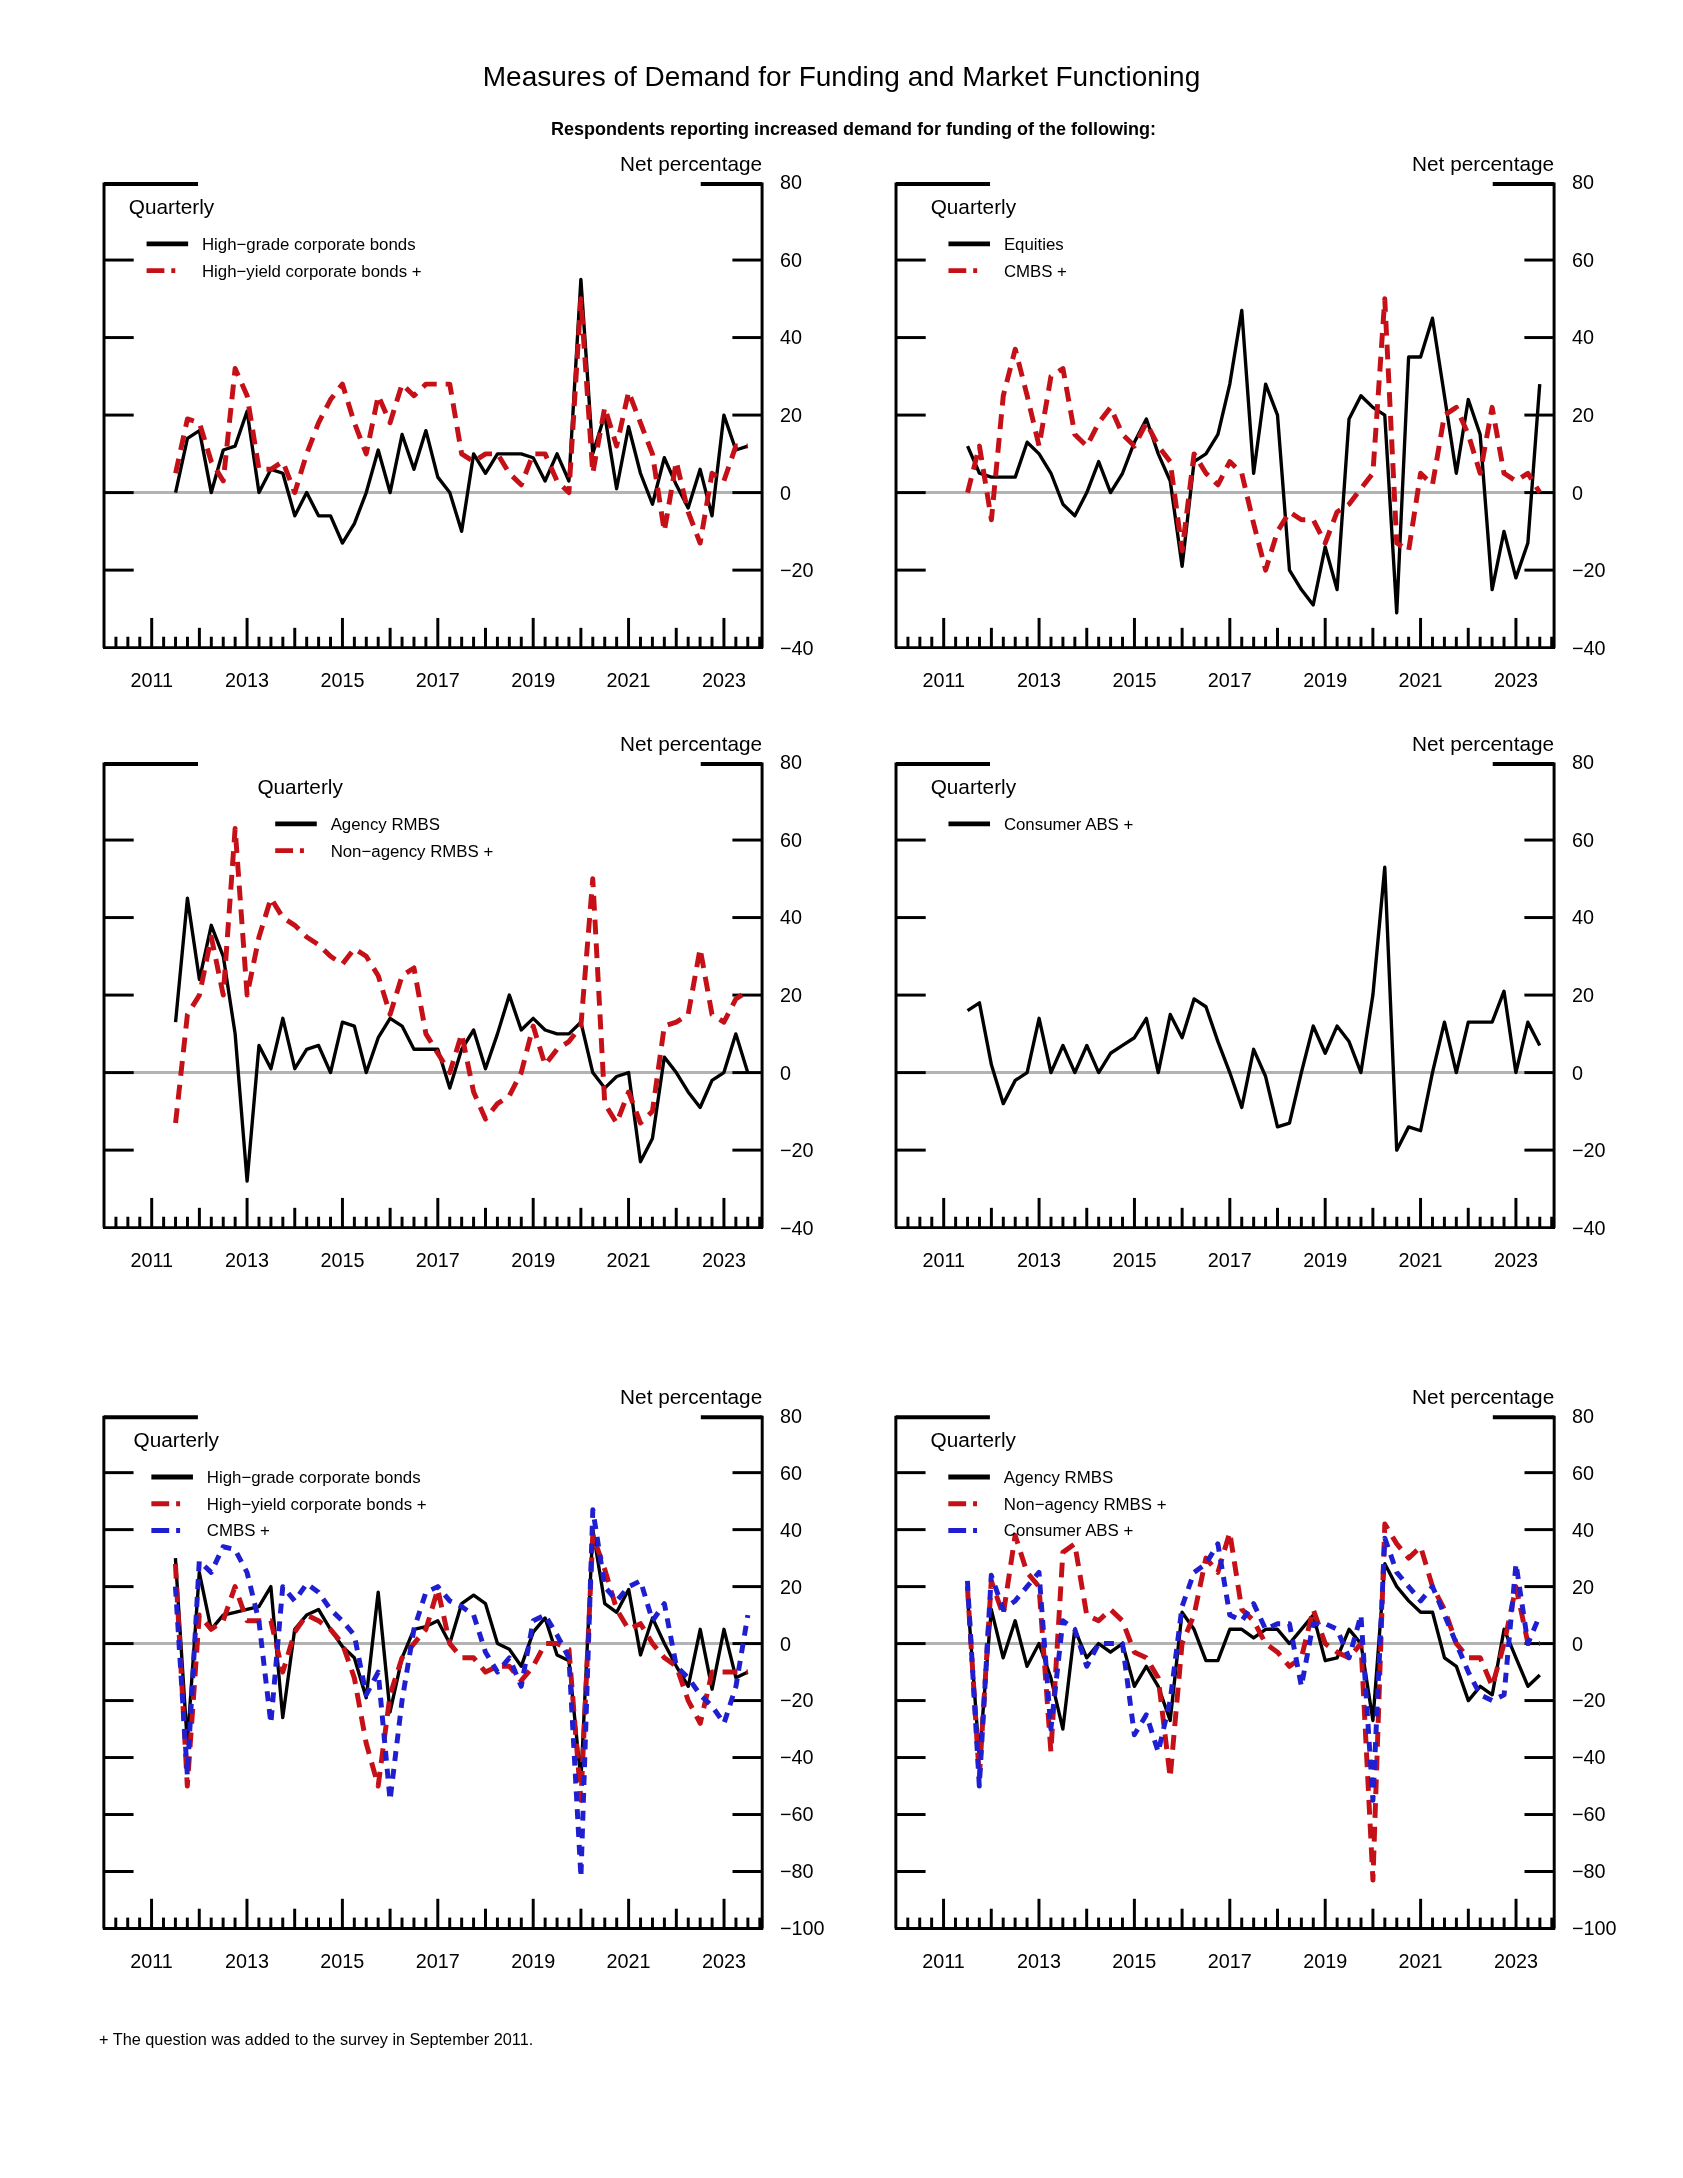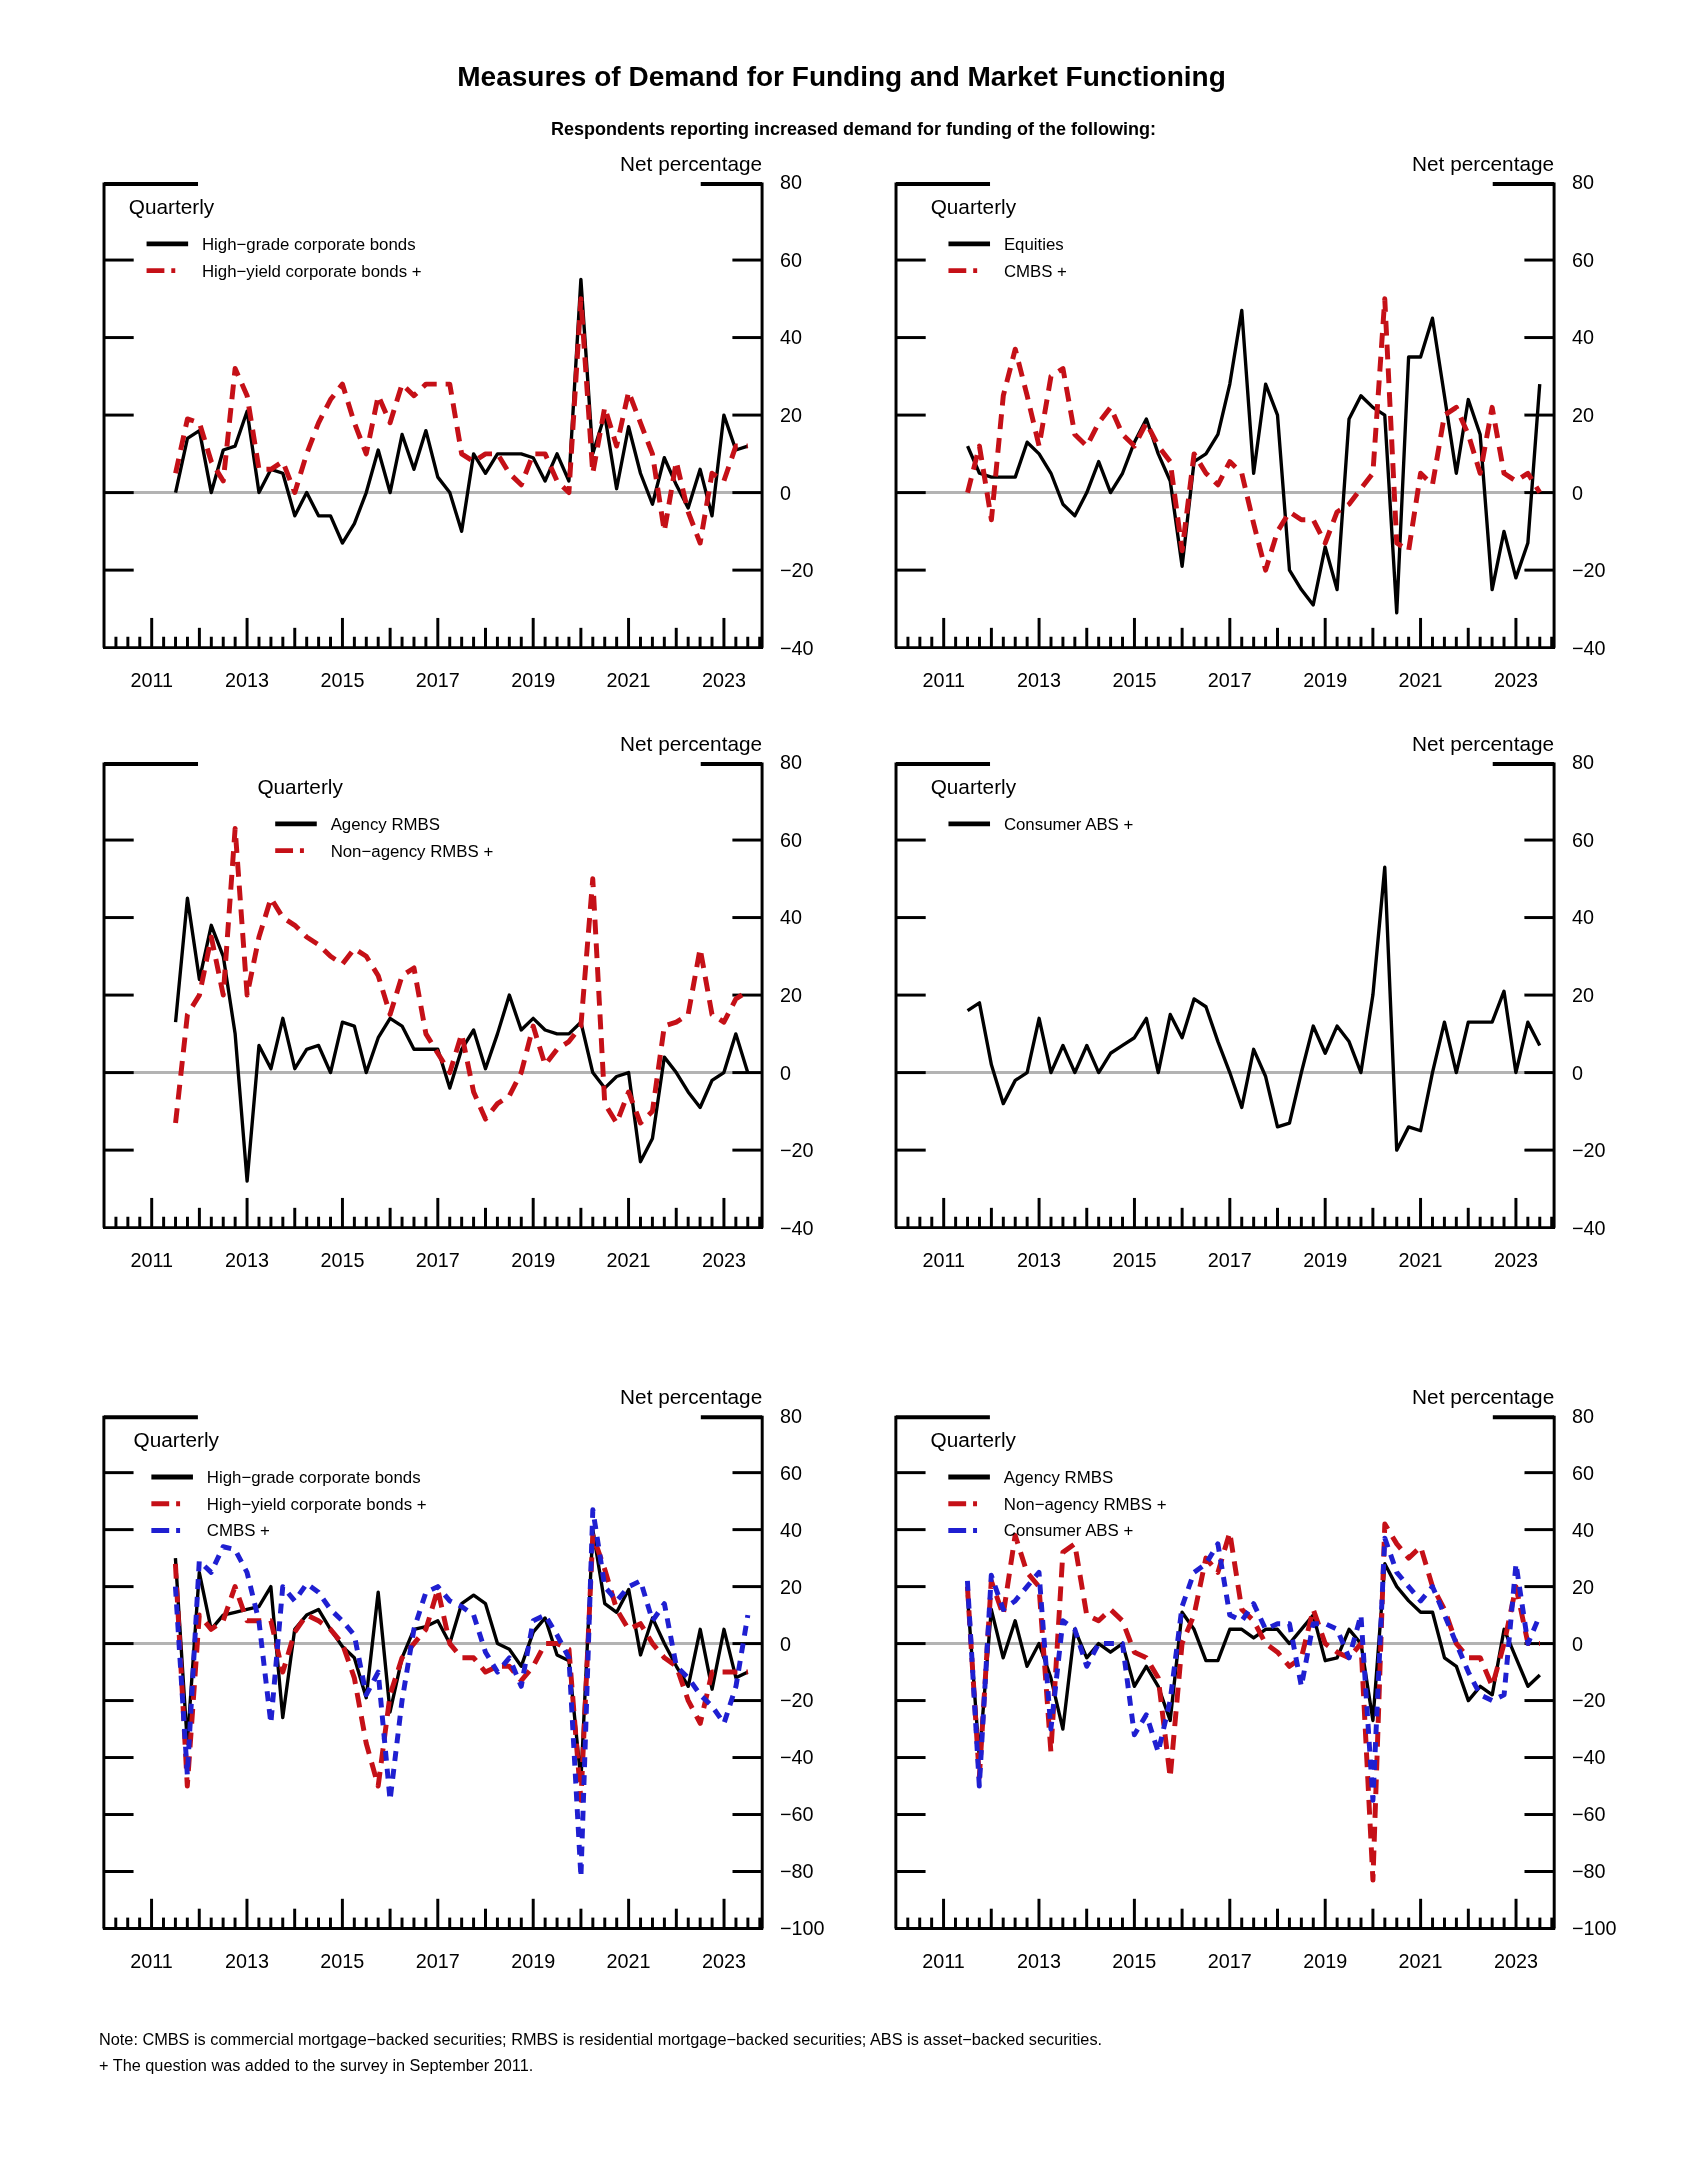--- a/index.html
+++ b/index.html
@@ -1,19 +1,19 @@
 <!DOCTYPE html>
 <html><head>
 <meta charset="utf-8">
 <style>
   html,body{margin:0;padding:0;background:#ffffff;}
   #canvas{position:relative;width:1683px;height:2178px;background:#ffffff;
           font-family:"Liberation Sans",sans-serif;color:#000;overflow:hidden;}
   .main-title{position:absolute;left:0;top:61px;width:1683px;text-align:center;
-              font-size:28px;font-weight:bold;}
+              font-size:28px;font-weight:normal;}
   .section-subtitle{position:absolute;width:1683px;text-align:center;
                     font-size:18px;font-weight:bold;}
   #subtitle-1{left:12px;top:119px;}
   #subtitle-2{left:0;top:1344px;}
   .panel{position:absolute;}
   .panel svg{position:absolute;left:0;top:0;overflow:visible;}
   .notes{position:absolute;left:99px;top:2026px;font-size:16.3px;line-height:26px;}
   .notes div{white-space:nowrap;}
 </style>
 </head>
@@ -621,18 +621,17 @@
         <line x1="53" y1="62" x2="95" y2="62" stroke="#000000" stroke-width="5"></line>
         <text x="109" y="68" font-size="17" fill="#000">Agency RMBS</text>
         <line x1="53" y1="89" x2="95" y2="89" stroke="#c51017" stroke-width="5" stroke-dasharray="18 7 4 20"></line>
         <text x="109" y="95" font-size="17" fill="#000">Non−agency RMBS +</text>
         <line x1="53" y1="116" x2="95" y2="116" stroke="#1f1fd1" stroke-width="5" stroke-dasharray="18 7 4 20"></line>
         <text x="109" y="122" font-size="17" fill="#000">Consumer ABS +</text>
       </svg>
 </figure>
 
 <div class="notes">
-  <div>Note: CMBS is commercial mortgage−backed securities; RMBS is residential mortgage−backed securities; ABS is asset−backed securities.</div>
   <div>+ The question was added to the survey in September 2011.</div>
 </div>
 
 </div>
 
 
 </body></html>

